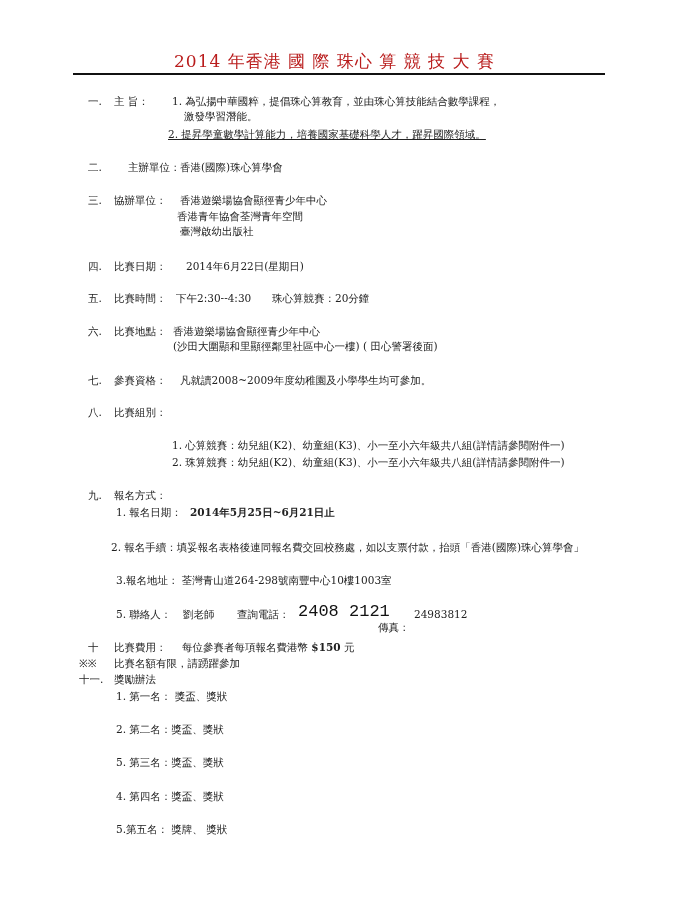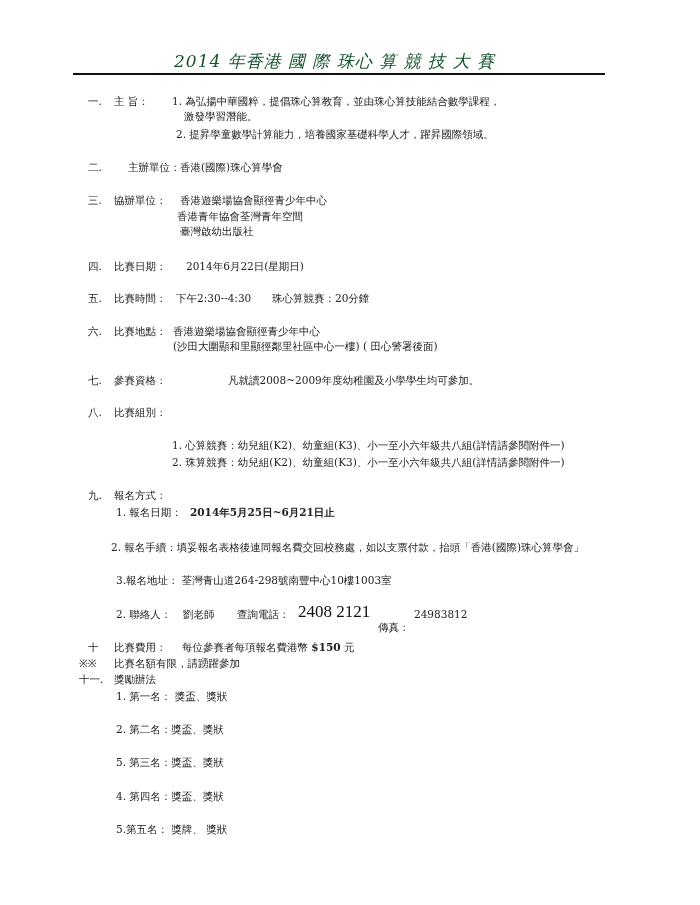--- a/index.html
+++ b/index.html
@@ -1,36 +1,36 @@
 <!DOCTYPE html>
 <html><head>
 <meta charset="utf-8">
 <style>
   html, body { margin:0; padding:0; background:#ffffff; }
   body { width:700px; height:905px; position:relative; overflow:hidden;
          font-family:"DejaVu Serif","Liberation Serif",serif; color:#222; }
   .abs { position:absolute; white-space:nowrap; }
-  .title { font-size:17px; letter-spacing:1px; color:#14532d;font-style:italic; }
+  .title { font-size:17px; letter-spacing:1px; color:#b91c1c; }
   .rule { position:absolute; left:73px; width:532px; top:73px; height:2px; background:#111; }
   .t { font-size:10.5px; line-height:13px; }
   .b { font-weight:bold; }
-  .big { font-size:17px; font-family:Liberation Serif, serif; color:#111; }
+  .big { font-size:17px; font-family:Liberation Mono, monospace; color:#111; }
 </style>
 </head>
 <body>
 
 <div class="abs title" style="left:174px; top:50px;">2014 年香港 國 際 珠心 算  競 技 大 賽</div>
 <div class="rule"></div>
 
 <div>
   <div class="abs t" style="left:88px; top:95px;">一.</div>
   <div class="abs t" style="left:114px; top:95px;">主        旨：</div>
   <div class="abs t" style="left:172px; top:95px;">1. 為弘揚中華國粹，提倡珠心算教育，並由珠心算技能結合數學課程，</div>
   <div class="abs t" style="left:184px; top:110px;">激發學習潛能。</div>
-  <div class="abs t" style="left:176px; top:128px;">2. 提昇學童數學計算能力，培養國家基礎科學人才，躍昇國際領域。</div>
+  <div class="abs t" style="left:168px; top:128px;text-decoration:underline;">2. 提昇學童數學計算能力，培養國家基礎科學人才，躍昇國際領域。</div>
 </div>
 
 <div>
   <div class="abs t" style="left:88px; top:161px;">二.</div>
   <div class="abs t" style="left:128px; top:161px;">主辦單位：</div>
   <div class="abs t" style="left:180px; top:161px;">香港(國際)珠心算學會</div>
 </div>
 
 <div>
   <div class="abs t" style="left:88px; top:194px;">三.</div>
@@ -56,38 +56,38 @@
 <div>
   <div class="abs t" style="left:88px; top:325px;">六.</div>
   <div class="abs t" style="left:114px; top:325px;">比賽地點：</div>
   <div class="abs t" style="left:173px; top:325px;">香港遊樂場協會顯徑青少年中心</div>
   <div class="abs t" style="left:173px; top:340px;">(沙田大圍顯和里顯徑鄰里社區中心一樓) ( 田心警署後面)</div>
 </div>
 
 <div>
   <div class="abs t" style="left:88px; top:374px;">七.</div>
   <div class="abs t" style="left:114px; top:374px;">參賽資格：</div>
-  <div class="abs t" style="left:180px; top:374px;margin-left:48px;">凡就讀2008~2009年度幼稚園及小學學生均可參加。</div>
+  <div class="abs t" style="left:180px; top:374px;">凡就讀2008~2009年度幼稚園及小學學生均可參加。</div>
 </div>
 
 <div>
   <div class="abs t" style="left:88px; top:406px;">八.</div>
   <div class="abs t" style="left:114px; top:406px;">比賽組別：</div>
   <div class="abs t" style="left:172px; top:439px;">1. 心算競賽：幼兒組(K2)、幼童組(K3)、小一至小六年級共八組(詳情請參閱附件一)</div>
   <div class="abs t" style="left:172px; top:456px;">2. 珠算競賽：幼兒組(K2)、幼童組(K3)、小一至小六年級共八組(詳情請參閱附件一)</div>
 </div>
 
 <div>
   <div class="abs t" style="left:88px; top:489px;">九.</div>
   <div class="abs t" style="left:114px; top:489px;">報名方式：</div>
   <div class="abs t" style="left:116px; top:506px;">1. 報名日期：</div>
   <div class="abs t b" style="left:190px; top:506px;">2014年5月25日~6月21日止</div>
   <div class="abs t" style="left:111px; top:541px;">2. 報名手續：填妥報名表格後連同報名費交回校務處，如以支票付款，抬頭「香港(國際)珠心算學會」</div>
   <div class="abs t" style="left:116px; top:574px;">3.報名地址： 荃灣青山道264-298號南豐中心10樓1003室</div>
-  <div class="abs t" style="left:116px; top:608px;">2. 聯絡人：</div>
+  <div class="abs t" style="left:116px; top:608px;">5. 聯絡人：</div>
   <div class="abs t" style="left:183px; top:608px;">劉老師</div>
   <div class="abs t" style="left:237px; top:608px;">查詢電話：</div>
   <div class="abs big" style="left:298px; top:602px;">2408 2121</div>
   <div class="abs t" style="left:378px; top:621px;">傳真：</div>
   <div class="abs t" style="left:414px; top:608px;">24983812</div>
 </div>
 
 <div>
   <div class="abs t" style="left:88px; top:641px;">十</div>
   <div class="abs t" style="left:114px; top:641px;">比賽費用：</div>

